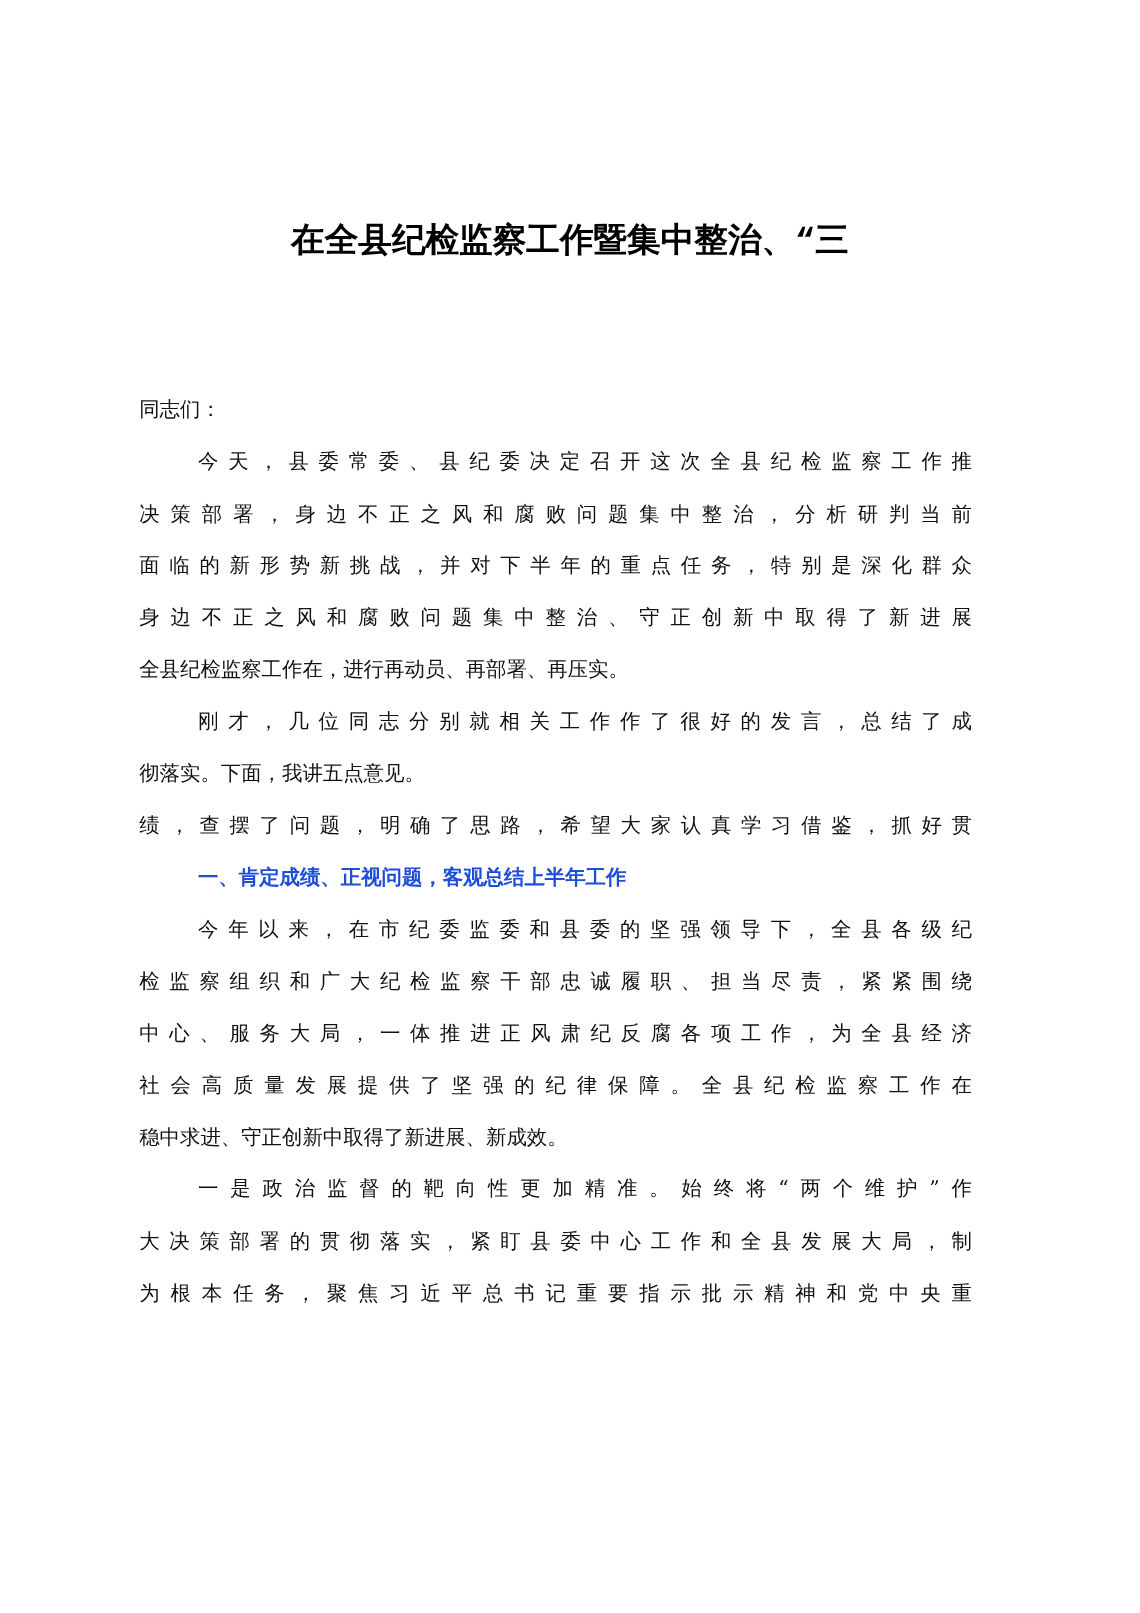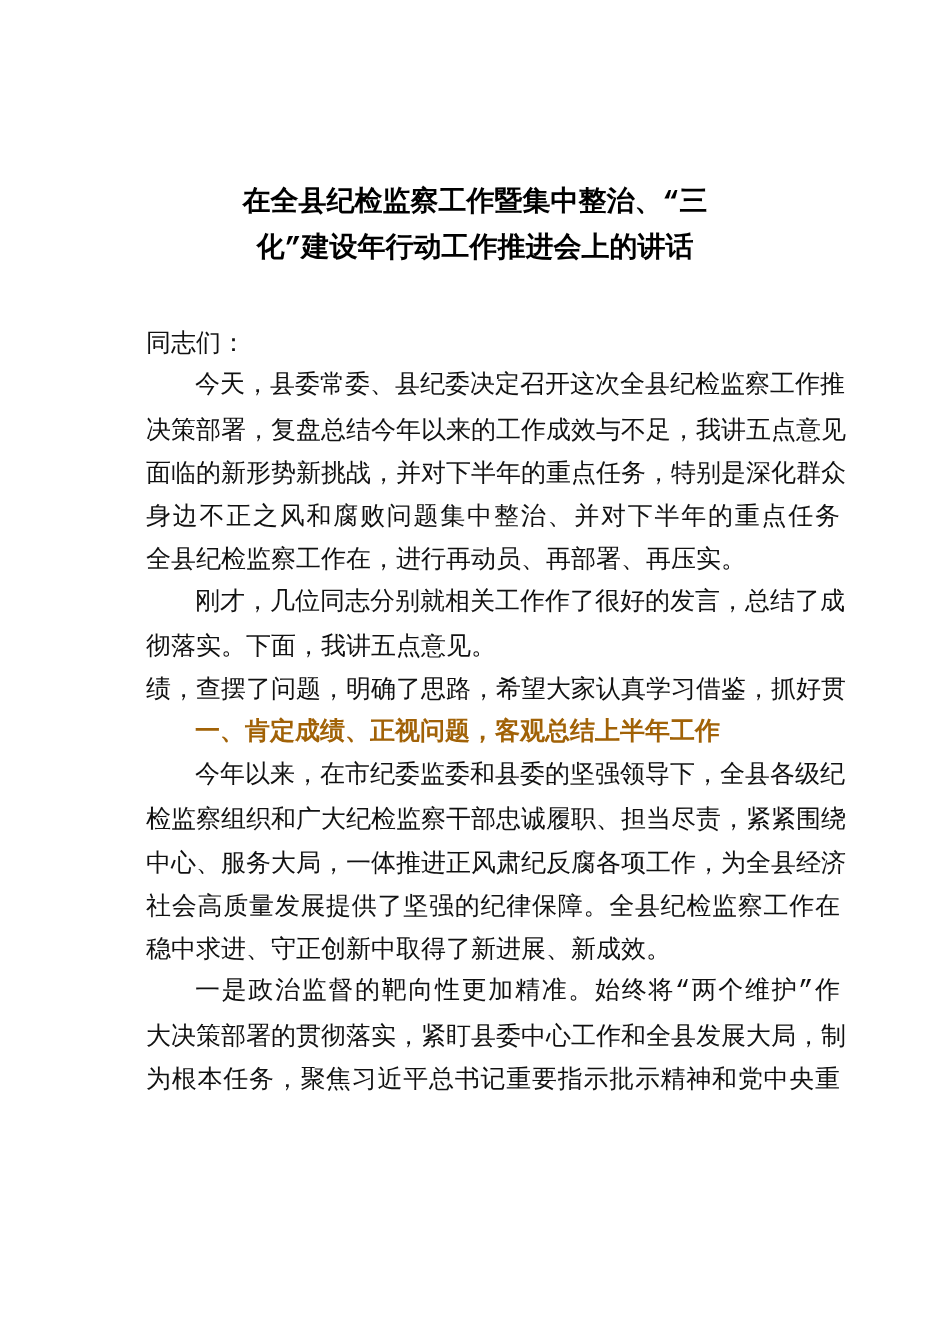--- a/index.html
+++ b/index.html
@@ -6,46 +6,45 @@
   body { width: 950px; height: 1344px; position: relative; overflow: hidden; }
   .page { position: absolute; left: 0; top: 0; width: 950px; height: 1344px; background: #fff; }
   .title {
     position: absolute; left: 110px; top: 180px; width: 730px;
     font-family: Liberation Mono, monospace;
     font-weight: bold; font-size: 28px; line-height: 46px;
     text-align: center; color: #000; letter-spacing: 0px;
   }
   .title .tline { display: block; white-space: nowrap; }
   .body {
-    position: absolute; left: 146px; top: 321px; width: 694px;
+    position: absolute; left: 116px; top: 321px; width: 694px;
     font-family: "DejaVu Serif", "Liberation Serif", serif;
-    font-size: 25px; line-height: 43.3px; color: #111;
+    font-size: 17px; line-height: 43.3px; color: #111;
   }
   .line { display: block; white-space: nowrap; text-align: justify; text-align-last: justify; height: 43.3px; }
   .line.last { text-align-last: left; }
-  .indent { padding-left: 49px; font-family: Liberation Mono, monospace; }
-  .heading { font-weight: bold; color: #a16207; }
+  .indent { padding-left: 49px; }
+  .heading { font-weight: bold; color: #1d4ed8; }
 </style>
 </head>
 <body>
 
 <div class="page">
   <div class="title">
     <span class="tline">在全县纪检监察工作暨集中整治、“三</span>
-    <span class="tline">化”建设年行动工作推进会上的讲话</span>
   </div>
 
   <div class="body">
     <span class="line last">同志们：</span>
 
     <div>
       <span class="line indent">今天，县委常委、县纪委决定召开这次全县纪检监察工作推</span>
-      <span class="line">决策部署，复盘总结今年以来的工作成效与不足，我讲五点意见</span>
+      <span class="line">决策部署，身边不正之风和腐败问题集中整治，分析研判当前</span>
       <span class="line">面临的新形势新挑战，并对下半年的重点任务，特别是深化群众</span>
-      <span class="line">身边不正之风和腐败问题集中整治、并对下半年的重点任务</span>
+      <span class="line">身边不正之风和腐败问题集中整治、守正创新中取得了新进展</span>
       <span class="line last">全县纪检监察工作在，进行再动员、再部署、再压实。</span>
     </div>
 
     <div>
       <span class="line indent">刚才，几位同志分别就相关工作作了很好的发言，总结了成</span>
       <span class="line last">彻落实。下面，我讲五点意见。</span>
       <span class="line">绩，查摆了问题，明确了思路，希望大家认真学习借鉴，抓好贯</span>
     </div>
 
     <span class="line last indent heading">一、肯定成绩、正视问题，客观总结上半年工作</span>

